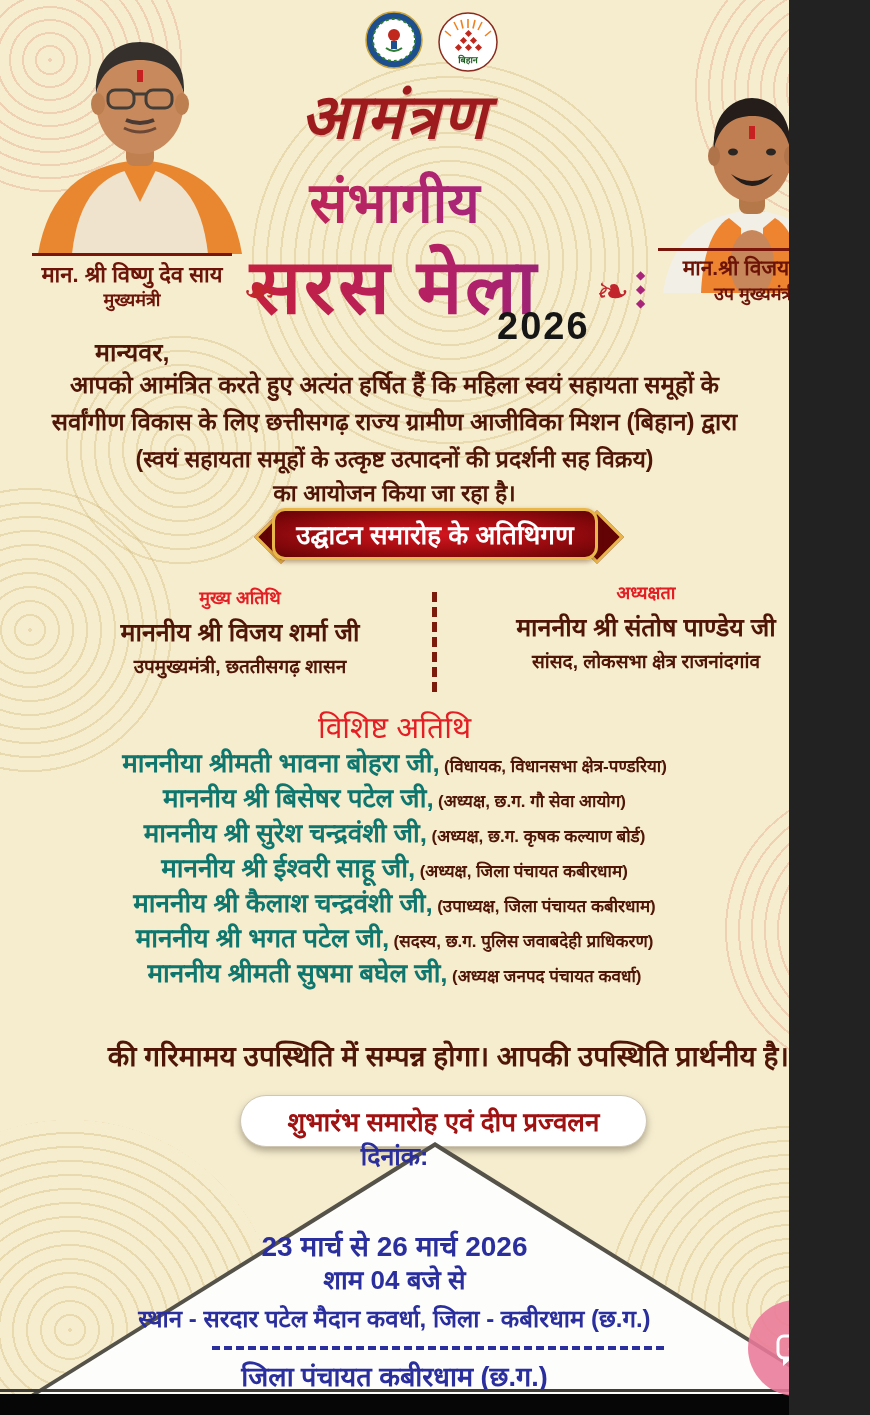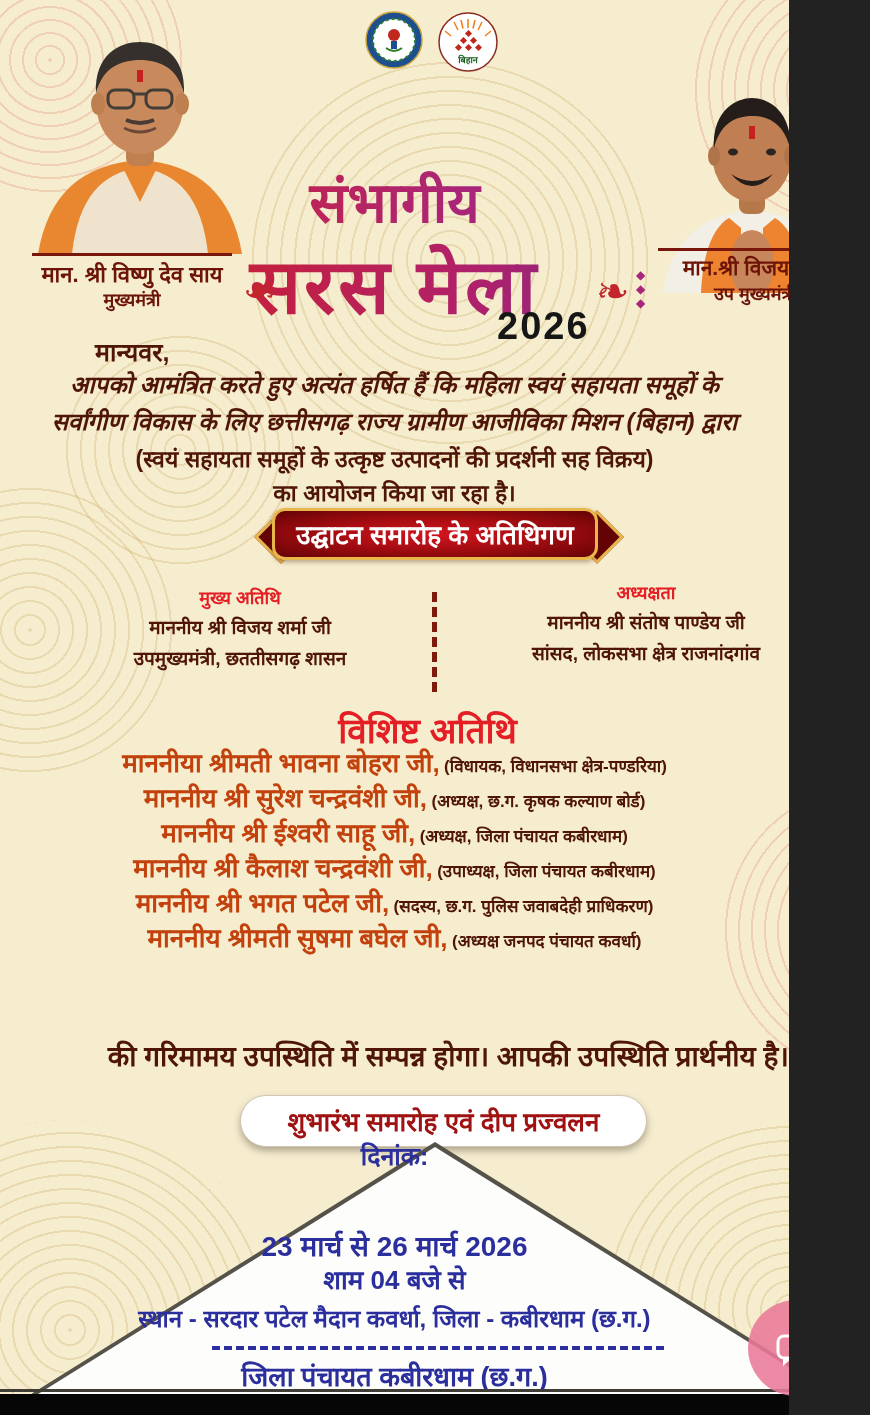--- a/index.html
+++ b/index.html
@@ -66,21 +66,21 @@
   }
   .flourish{position:absolute; z-index:3; color:#c2262c; font-size:40px;}
   .flourish.fl{left:243px; top:268px; transform:scaleX(-1);}
   .flourish.fr{left:596px; top:268px;}
   .diamond-dots{position:absolute; left:636px; top:268px; z-index:3; color:#a8257a; font-size:12px; line-height:14px; text-align:center;}
 
   
   .salutation{position:absolute; left:95px; top:334px; z-index:3; font-size:25px; font-weight:800; color:#4f1506;}
   .para{position:absolute; left:0; top:366px; width:100%; z-index:3; text-align:center;
         font-size:24px; font-weight:700; color:#4f1506; line-height:37px;}
-  .para .pline{display:block;font-style:italic;}
+  .para .pline{display:block;}
   .para2{position:absolute; left:0; top:442px; width:100%; z-index:3; text-align:center;
          font-size:23px; font-weight:700; color:#4f1506;}
   .para3{position:absolute; left:0; top:476px; width:100%; z-index:3; text-align:center;
          font-size:23px; font-weight:700; color:#4f1506;}
 
   
   .ribbon{position:absolute; left:272px; top:508px; width:326px; height:52px; z-index:4;
           display:flex; align-items:center; justify-content:center;
           background:radial-gradient(ellipse at center,#d3151f 0%,#a80d12 45%,#640305 100%);
           border:3px solid #e9b64b; border-radius:13px; box-sizing:border-box;
@@ -88,30 +88,30 @@
   .ribbon-end{position:absolute; width:32px; height:32px; transform:rotate(45deg);
               background:#640305; border:3px solid #e9b64b; z-index:3; top:518px;}
   .ribbon-end.l{left:262px;} .ribbon-end.r{left:578px;}
   .ribbon-label{color:#ffffff; font-size:26px; font-weight:800; position:relative; z-index:5;}
 
   
   .col{position:absolute; z-index:3; text-align:center;}
   .col.chief{left:40px; top:585px; width:400px;}
   .col.chair{left:448px; top:580px; width:396px;}
   .col-heading{font-size:18px; font-weight:800; color:#e31e24;}
-  .col-name{font-size:19px; font-weight:800; color:#4f1506; margin-top:5px;}
+  .col-name{font-size:25px; font-weight:800; color:#4f1506; margin-top:5px;}
   .col-role{font-size:19px; font-weight:700; color:#4f1506; margin-top:5px;}
   .v-divider{position:absolute; left:432px; top:592px; height:100px; border-left:5px dashed #7c1a0b; z-index:3;}
 
   
   .special-heading{position:absolute; left:0; top:706px; width:100%; text-align:center; z-index:3;
-                   font-size:35px; font-weight:700; color:#e31e24;margin-left:33px;}
+                   font-size:30px; font-weight:400; color:#e31e24;}
   .guest-list{position:absolute; left:0; top:746px; width:100%; z-index:3;}
   .guest-row{text-align:center; height:35px; line-height:35px; white-space:nowrap;}
-  .g-name{font-size:26px; font-weight:800; color:#c2410c;}
+  .g-name{font-size:26px; font-weight:800; color:#0f766e;}
   .g-role{font-size:17px; font-weight:700; color:#4f1506;}
 
   
   .closing{position:absolute; left:0; top:1036px; width:100%; text-align:right; z-index:3;
            font-size:28px; font-weight:800; color:#4f1506;}
 
   
   .pill{position:absolute; left:240px; top:1095px; width:405px; height:50px; z-index:4;
         background:#ffffff; border:1px solid #cfc6b4; border-radius:26px;
         box-shadow:0 4px 7px rgba(110,100,80,.5);
@@ -181,20 +181,21 @@
         <rect x="24" y="27" width="5" height="5" transform="rotate(45 26.5 29.5)"></rect>
         <rect x="34" y="27" width="5" height="5" transform="rotate(45 36.5 29.5)"></rect>
         <rect x="19" y="34" width="5" height="5" transform="rotate(45 21.5 36.5)"></rect>
         <rect x="29" y="34" width="5" height="5" transform="rotate(45 31.5 36.5)"></rect>
         <rect x="39" y="34" width="5" height="5" transform="rotate(45 41.5 36.5)"></rect>
       </g>
       <text x="31" y="52" text-anchor="middle" font-size="9" font-weight="bold" fill="#1b5e20">बिहान</text>
     </svg>
   </div>
 
+  <div class="amantran">आमंत्रण</div>
 
   <div class="photo left">
     <svg width="240" height="252" viewBox="0 0 240 252">
       <path d="M18,252 C28,192 62,162 120,158 C178,162 212,192 222,252 Z" fill="#e8872f"></path>
       <path d="M52,252 C58,196 82,170 120,166 C158,170 182,196 188,252 Z" fill="#efe3cd"></path>
       <path d="M104,168 L120,200 L136,168 L128,164 L112,164 Z" fill="#e8872f"></path>
       <rect x="106" y="138" width="28" height="26" rx="8" fill="#c08050"></rect>
       <ellipse cx="120" cy="100" rx="44" ry="52" fill="#c88a5c"></ellipse>
       <ellipse cx="78" cy="102" rx="7" ry="11" fill="#bd7e50"></ellipse>
       <ellipse cx="162" cy="102" rx="7" ry="11" fill="#bd7e50"></ellipse>
@@ -261,20 +262,21 @@
   <div class="v-divider"></div>
   <div class="col chair">
     <div class="col-heading">अध्यक्षता</div>
     <div class="col-name">माननीय श्री संतोष पाण्डेय जी</div>
     <div class="col-role">सांसद, लोकसभा क्षेत्र राजनांदगांव</div>
   </div>
 
   <div class="special-heading">विशिष्ट अतिथि</div>
   <div class="guest-list">
     <div class="guest-row"><span class="g-name">माननीया श्रीमती भावना बोहरा जी,</span> <span class="g-role">(विधायक, विधानसभा क्षेत्र-पण्डरिया)</span></div>
+    <div class="guest-row"><span class="g-name">माननीय श्री बिसेषर पटेल जी,</span> <span class="g-role">(अध्यक्ष, छ.ग. गौ सेवा आयोग)</span></div>
     <div class="guest-row"><span class="g-name">माननीय श्री सुरेश चन्द्रवंशी जी,</span> <span class="g-role">(अध्यक्ष, छ.ग. कृषक कल्याण बोर्ड)</span></div>
     <div class="guest-row"><span class="g-name">माननीय श्री ईश्वरी साहू जी,</span> <span class="g-role">(अध्यक्ष, जिला पंचायत कबीरधाम)</span></div>
     <div class="guest-row"><span class="g-name">माननीय श्री कैलाश चन्द्रवंशी जी,</span> <span class="g-role">(उपाध्यक्ष, जिला पंचायत कबीरधाम)</span></div>
     <div class="guest-row"><span class="g-name">माननीय श्री भगत पटेल जी,</span> <span class="g-role">(सदस्य, छ.ग. पुलिस जवाबदेही प्राधिकरण)</span></div>
     <div class="guest-row"><span class="g-name">माननीय श्रीमती सुषमा बघेल जी,</span> <span class="g-role">(अध्यक्ष जनपद पंचायत कवर्धा)</span></div>
   </div>
 
   <div class="closing">की गरिमामय उपस्थिति में सम्पन्न होगा।  आपकी उपस्थिति प्रार्थनीय है।</div>
 
   <div class="pill">

